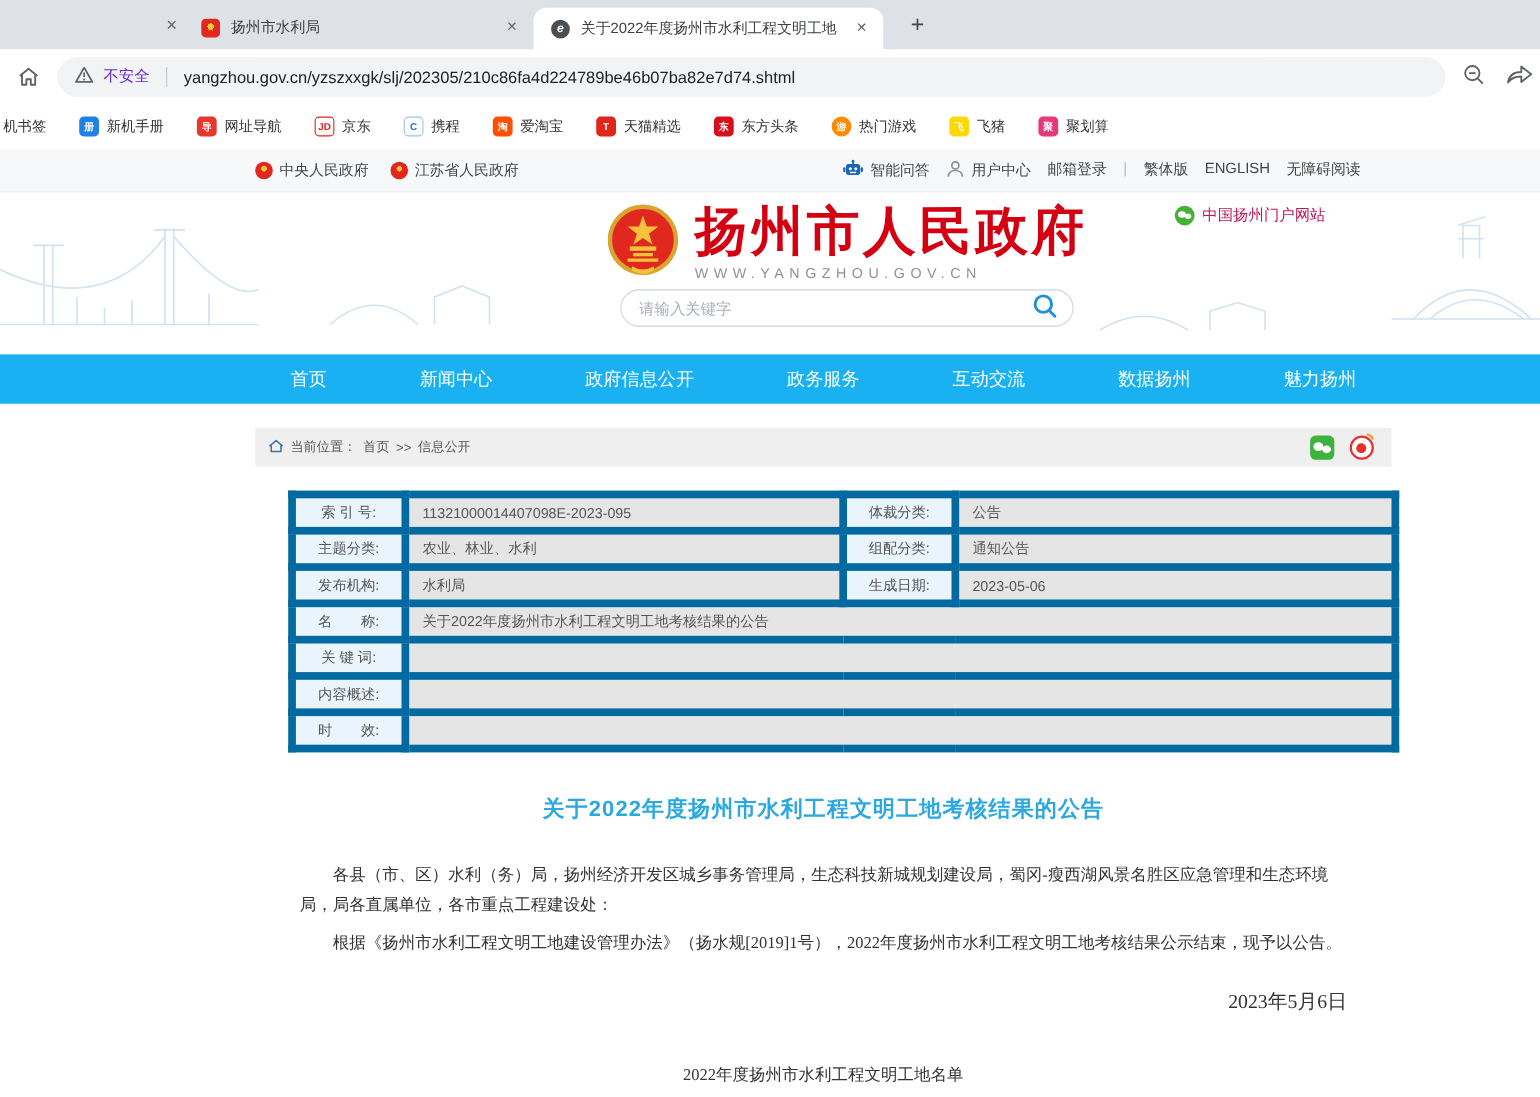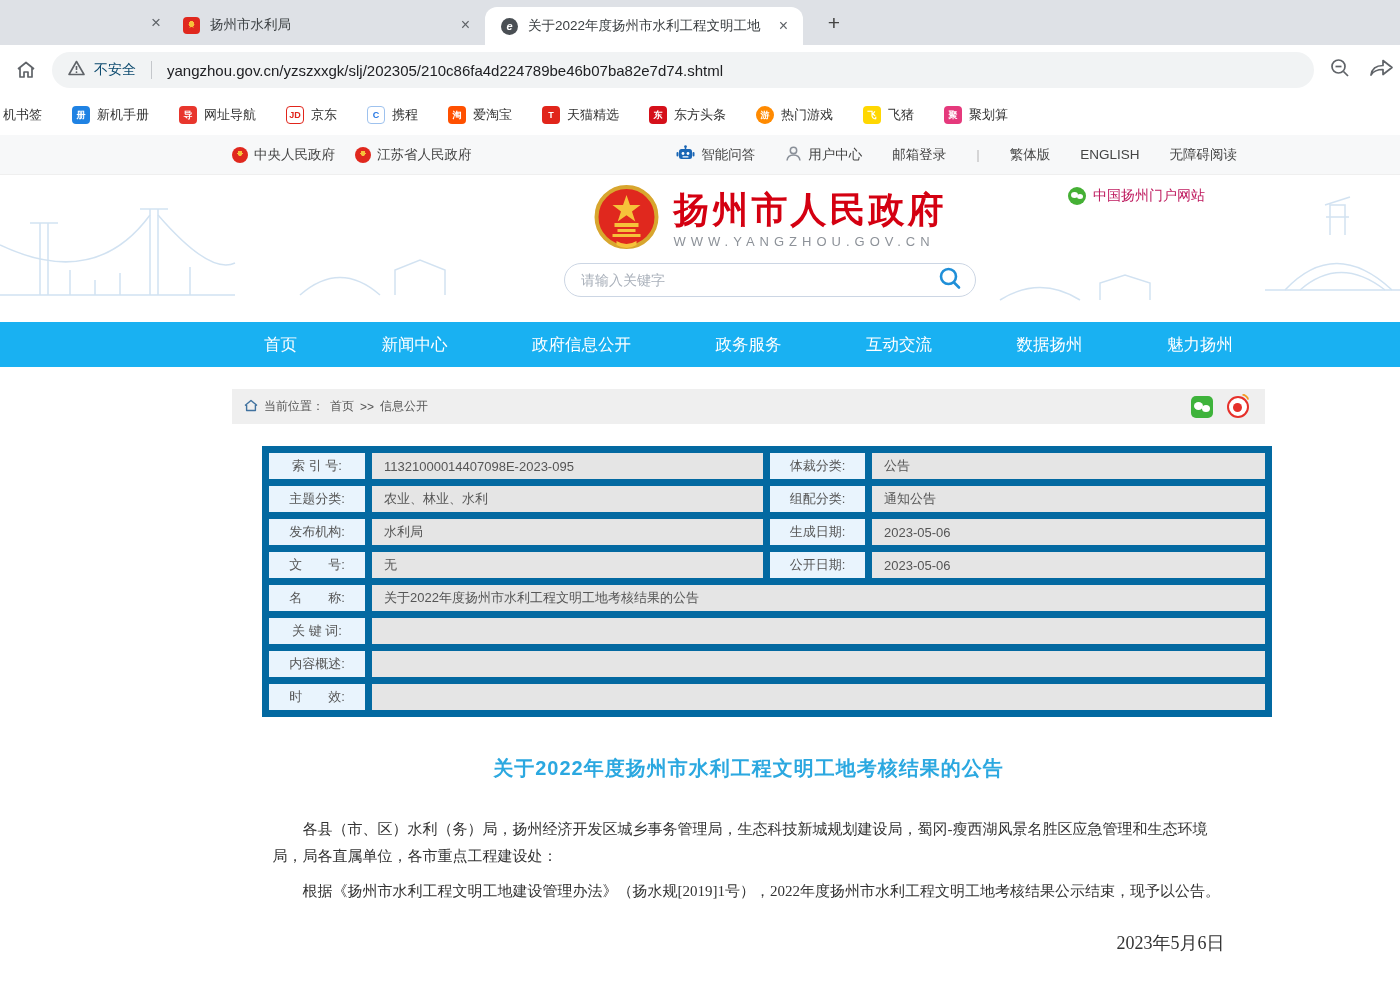--- a/index.html
+++ b/index.html
@@ -15,45 +15,45 @@
   .tab .title { flex:1; white-space:nowrap; overflow:hidden; }
   .tab .close { color:#5f6368; font-size:16px; flex:0 0 auto; padding:0 3px; }
   .fav { width:17px; height:17px; border-radius:50%; flex:0 0 auto; display:flex; align-items:center; justify-content:center; font-size:9px; }
   .fav.gov-emblem { background:radial-gradient(circle at 50% 42%, #f6c23a 0 22%, #e0281e 23%); border-radius:4px; color:#f6c23a; }
   .fav.dark-globe { background:#4a4f54; color:#fff; font-weight:bold; font-size:11px; font-style:italic; }
   .newtab-btn { margin:0 0 10px 18px; color:#444; font-size:21px; width:26px; text-align:center; }
 
   .toolbar { height:50px; background:#fff; display:flex; align-items:center; padding:0 14px; gap:14px; }
   .home-icon svg { display:block; }
   .addressbar { flex:1; height:36px; background:#f1f3f4; border-radius:18px; display:flex; align-items:center; padding:0 16px; gap:9px; }
-  .sec-label { color:#0c4a6e; font-size:14px; }
+  .sec-label { color:#6d28d9; font-size:14px; }
   .pill-divider { width:1px; height:18px; background:#c4c7cb; margin:0 6px; }
   .url-text { color:#202124; font-size:15px; white-space:nowrap; overflow:hidden; }
   .toolbar-right { display:flex; align-items:center; gap:16px; margin-right:-8px; }
 
   .bookmarks { height:40px; background:#fff; display:flex; align-items:center; gap:30px; padding:0 3px; overflow:hidden; }
   .bookmark { display:flex; align-items:center; gap:7px; font-size:13px; color:#333; white-space:nowrap; }
   .bk-icon { width:18px; height:18px; border-radius:4px; display:flex; align-items:center; justify-content:center; font-size:9px; font-weight:bold; flex:0 0 auto; }
   .bk-icon.round { border-radius:50%; }
 
   
   .gov-topbar { height:40px; background:#f7f8f9; border-bottom:1px solid #efefef; }
   .gov-topbar-inner { width:1033px; margin-left:232px; height:100%; display:flex; align-items:center; font-size:13.5px; color:#444; }
   .gov-left { display:flex; gap:20px; }
-  .gov-right { margin-left:auto; display:flex; align-items:center; gap:30px; padding-right:28px; }
+  .gov-right { margin-left:auto; display:flex; align-items:flex-start; gap:15px; padding-right:28px; }
   .gov-link { display:flex; align-items:center; gap:6px; }
   .emblem-sm { width:16px; height:16px; border-radius:50%; background:radial-gradient(circle at 50% 40%, #f6c23a 0 20%, #e0281e 21%); display:inline-block; flex:0 0 auto; }
   .gt-divider { color:#bbb; }
 
   
   .banner { height:147px; position:relative; background:#fff; }
   .banner-art { position:absolute; inset:0; pointer-events:none; }
   .banner-inner { width:1100px; margin-left:220px; position:relative; height:100%; }
   .logo-row { position:absolute; top:8px; left:50%; transform:translateX(-50%); display:flex; align-items:center; gap:14px; }
-  .site-title { color:#d40011; font-size:36px; font-weight:bold; letter-spacing:3px; line-height:1.15; }
+  .site-title { color:#d40011; font-size:48px; font-weight:bold; letter-spacing:3px; line-height:1.15; }
   .site-sub { color:#8d9299; font-size:13px; letter-spacing:5px; margin-top:3px; }
   .portal-link { position:absolute; top:12px; right:115px; display:flex; align-items:center; gap:7px; font-size:14px; color:#be185d; }
   .wechat-dot { width:18px; height:18px; border-radius:50%; background:#45b035; position:relative; flex:0 0 auto; }
   .wechat-dot::before, .wechat-dot::after { content:""; position:absolute; background:#fff; border-radius:50%; }
   .wechat-dot::before { width:7px; height:6px; left:3px; top:5px; }
   .wechat-dot::after { width:6px; height:5px; left:9px; top:7px; }
   .searchbox { position:absolute; top:88px; left:50%; transform:translateX(-50%); width:412px; height:34px; background:#fff; border:1px solid #ccd6e4; border-radius:17px; display:flex; align-items:center; padding:0 12px 0 16px; }
   .searchbox input { flex:1; border:none; outline:none; font-size:14px; color:#333; background:transparent; }
   .searchbox input::placeholder { color:#a9b0ba; }
 
@@ -342,26 +342,20 @@
           <td class="lbl">组配分类:</td>
           <td class="val">通知公告</td>
         </tr>
         <tr>
           <td class="lbl">发布机构:</td>
           <td class="val">水利局</td>
           <td class="lbl">生成日期:</td>
           <td class="val">2023-05-06</td>
         </tr>
         <tr>
-          <td class="lbl">文　　号:</td>
-          <td class="val">无</td>
-          <td class="lbl">公开日期:</td>
-          <td class="val">2023-05-06</td>
-        </tr>
-        <tr>
           <td class="lbl">名　　称:</td>
           <td class="val" colspan="3">关于2022年度扬州市水利工程文明工地考核结果的公告</td>
         </tr>
         <tr>
           <td class="lbl">关 键 词:</td>
           <td class="val" colspan="3"></td>
         </tr>
         <tr>
           <td class="lbl">内容概述:</td>
           <td class="val" colspan="3"></td>

